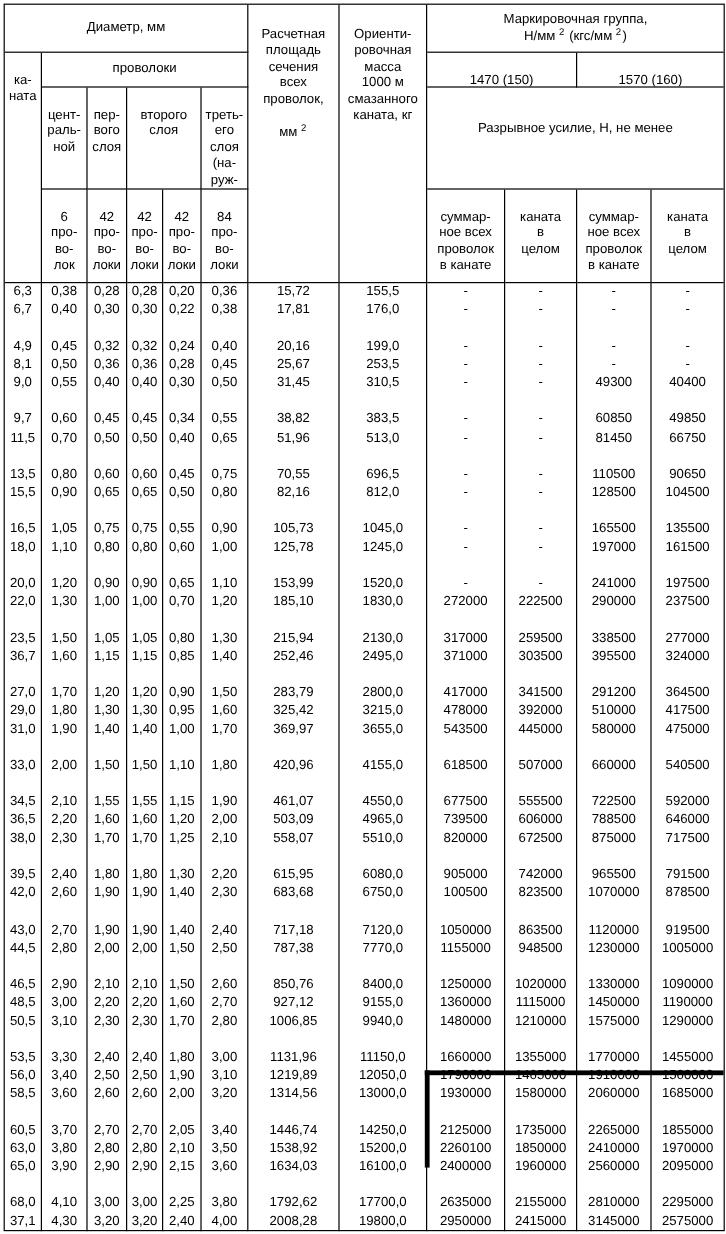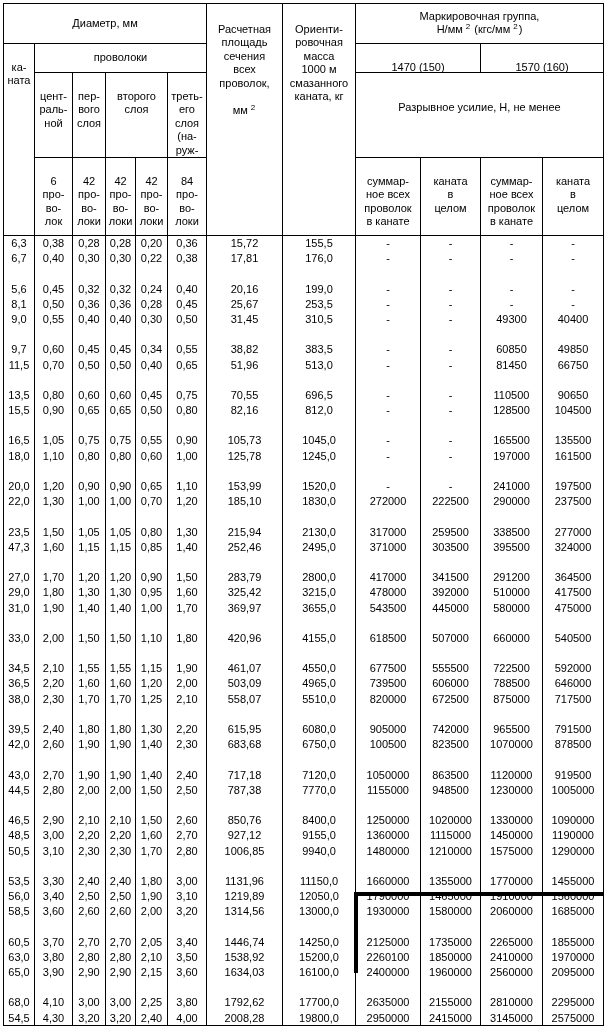--- a/index.html
+++ b/index.html
@@ -161,38 +161,38 @@
     <div class="c bb top" style="grid-column:12;grid-row:4;">
       <div>каната
 в
 целом</div>
     </div>
 
     <div class="bcol br" style="grid-column:1;grid-row:5;">
         <div class="ln">6,3</div>
         <div class="ln">6,7</div>
         <div class="ln"></div>
-        <div class="ln">5,6</div>
+        <div class="ln">4,9</div>
         <div class="ln">8,1</div>
         <div class="ln">9,0</div>
         <div class="ln"></div>
         <div class="ln">9,7</div>
         <div class="ln">11,5</div>
         <div class="ln"></div>
         <div class="ln">13,5</div>
         <div class="ln">15,5</div>
         <div class="ln"></div>
         <div class="ln">16,5</div>
         <div class="ln">18,0</div>
         <div class="ln"></div>
         <div class="ln">20,0</div>
         <div class="ln">22,0</div>
         <div class="ln"></div>
         <div class="ln">23,5</div>
-        <div class="ln">47,3</div>
+        <div class="ln">36,7</div>
         <div class="ln"></div>
         <div class="ln">27,0</div>
         <div class="ln">29,0</div>
         <div class="ln">31,0</div>
         <div class="ln"></div>
         <div class="ln">33,0</div>
         <div class="ln"></div>
         <div class="ln">34,5</div>
         <div class="ln">36,5</div>
         <div class="ln">38,0</div>
@@ -209,21 +209,21 @@
         <div class="ln"></div>
         <div class="ln">53,5</div>
         <div class="ln">56,0</div>
         <div class="ln">58,5</div>
         <div class="ln"></div>
         <div class="ln">60,5</div>
         <div class="ln">63,0</div>
         <div class="ln">65,0</div>
         <div class="ln"></div>
         <div class="ln">68,0</div>
-        <div class="ln">54,5</div>
+        <div class="ln">37,1</div>
       </div>
     <div class="bcol br" style="grid-column:2;grid-row:5;">
         <div class="ln">0,38</div>
         <div class="ln">0,40</div>
         <div class="ln"></div>
         <div class="ln">0,45</div>
         <div class="ln">0,50</div>
         <div class="ln">0,55</div>
         <div class="ln"></div>
         <div class="ln">0,60</div>

